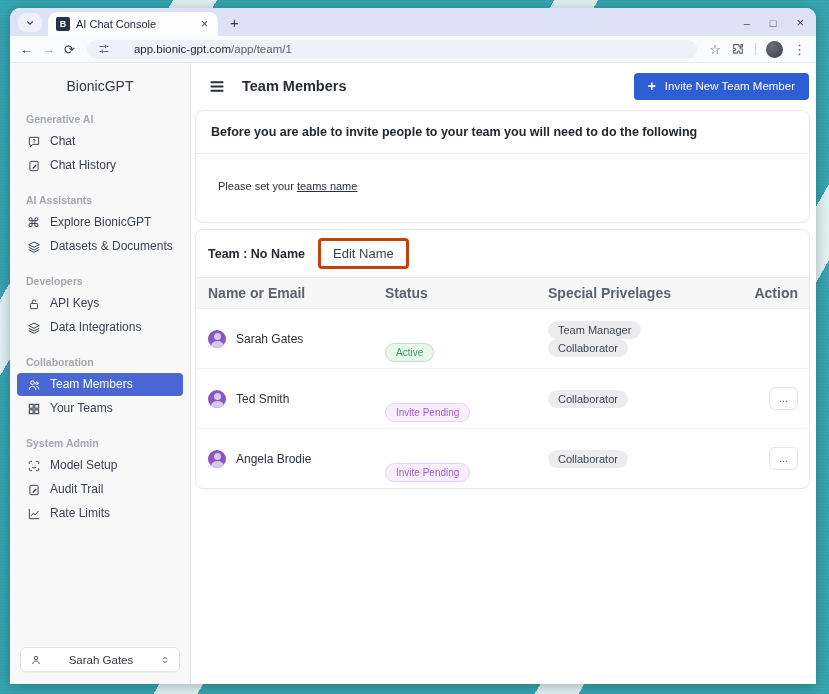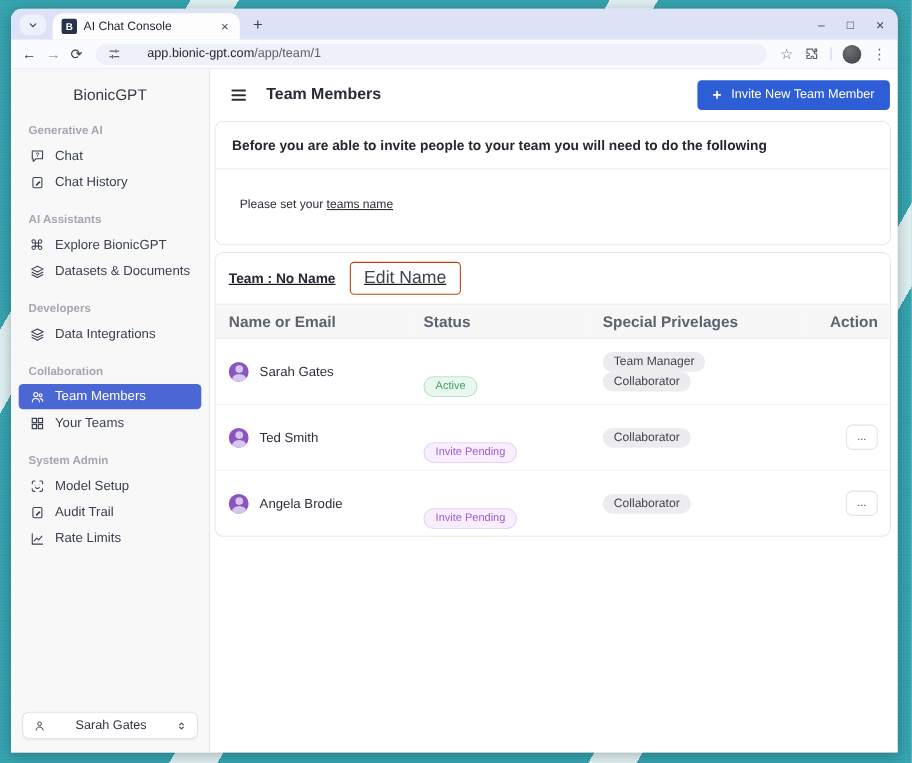--- a/index.html
+++ b/index.html
@@ -61,23 +61,23 @@
   .page-title{font-size:14.5px;font-weight:700;color:#262b35;}
   .invite-btn{margin-left:auto;background:#2e5ed6;color:#fff;border:none;border-radius:4px;
     height:27px;padding:0 14px;font-size:11.5px;font-family:inherit;display:flex;align-items:center;gap:9px;cursor:default;}
   .invite-btn .plus{font-size:14px;font-weight:700;}
   .content{padding:1px 6px 0 4px;display:flex;flex-direction:column;}
   .card{border:1px solid #e7e8ec;border-radius:8px;background:#fff;overflow:hidden;}
   .notice-head{padding:14px 15px;font-size:12.5px;font-weight:700;color:#23272f;border-bottom:1px solid #ececee;}
   .notice-body{padding:26px 15px 30px 22px;font-size:11px;color:#2b303a;}
   .notice-body a{color:#2b303a;text-decoration:underline;cursor:pointer;}
   .team-card{margin-top:6px;}
-  .team-head{display:flex;align-items:center;gap:13px;padding:8px 12px;text-decoration:underline;}
+  .team-head{display:flex;align-items:center;gap:13px;padding:8px 12px;}
   .team-label{font-size:12.5px;font-weight:700;color:#23272f;}
-  .edit-btn{border:1px solid #c2410c;border-radius:4px;background:#fff;font-size:16px;color:#3a4150;
+  .edit-btn{border:3px solid #c2410c;border-radius:4px;background:#fff;font-size:13px;color:#3a4150;
     padding:5px 12px;font-family:inherit;cursor:default;}
   table{width:100%;border-collapse:collapse;}
   thead th{background:#f7f7f8;font-size:14px;font-weight:700;color:#5c626e;text-align:left;
     padding:7px 12px;border-top:1px solid #ececee;border-bottom:1px solid #ececee;}
   th.c-action,td.c-action{text-align:right;padding-right:11px;}
   td{padding:6px 12px;border-bottom:1px solid #f0f0f1;font-size:12px;color:#2b303a;height:21px;}
   tr:last-child td{border-bottom:none;}
   .member{display:flex;align-items:center;gap:10px;}
   .avatar{width:18px;height:18px;border-radius:50%;background:#8a55c0;position:relative;overflow:hidden;flex:none;}
   .avatar::before{content:"";position:absolute;left:5.5px;top:3px;width:7px;height:7px;border-radius:50%;background:#d8c7ec;}
@@ -172,20 +172,29 @@
               <span class="s-icon">
                 <svg viewBox="0 0 24 24" fill="none" stroke="currentColor" stroke-width="1.7" stroke-linejoin="round">
                   <path d="M12 3.5l9 4.5-9 4.5L3 8z"></path>
                   <path d="M3 12.5l9 4.5 9-4.5"></path>
                   <path d="M3 16.5l9 4.5 9-4.5"></path>
                 </svg>
               </span>
               <span>Datasets &amp; Documents</span>
             </div>
             <div class="section-label">Developers</div>
+            <div class="side-item">
+              <span class="s-icon">
+                <svg viewBox="0 0 24 24" fill="none" stroke="currentColor" stroke-width="1.7" stroke-linejoin="round">
+                  <rect x="6" y="11" width="12" height="9" rx="1.5"></rect>
+                  <path d="M9 11V8a3 3 0 0 1 6 0"></path>
+                </svg>
+              </span>
+              <span>API Keys</span>
+            </div>
             <div class="side-item">
               <span class="s-icon">
                 <svg viewBox="0 0 24 24" fill="none" stroke="currentColor" stroke-width="1.7" stroke-linejoin="round">
                   <path d="M12 3.5l9 4.5-9 4.5L3 8z"></path>
                   <path d="M3 12.5l9 4.5 9-4.5"></path>
                   <path d="M3 16.5l9 4.5 9-4.5"></path>
                 </svg>
               </span>
               <span>Data Integrations</span>
             </div>

